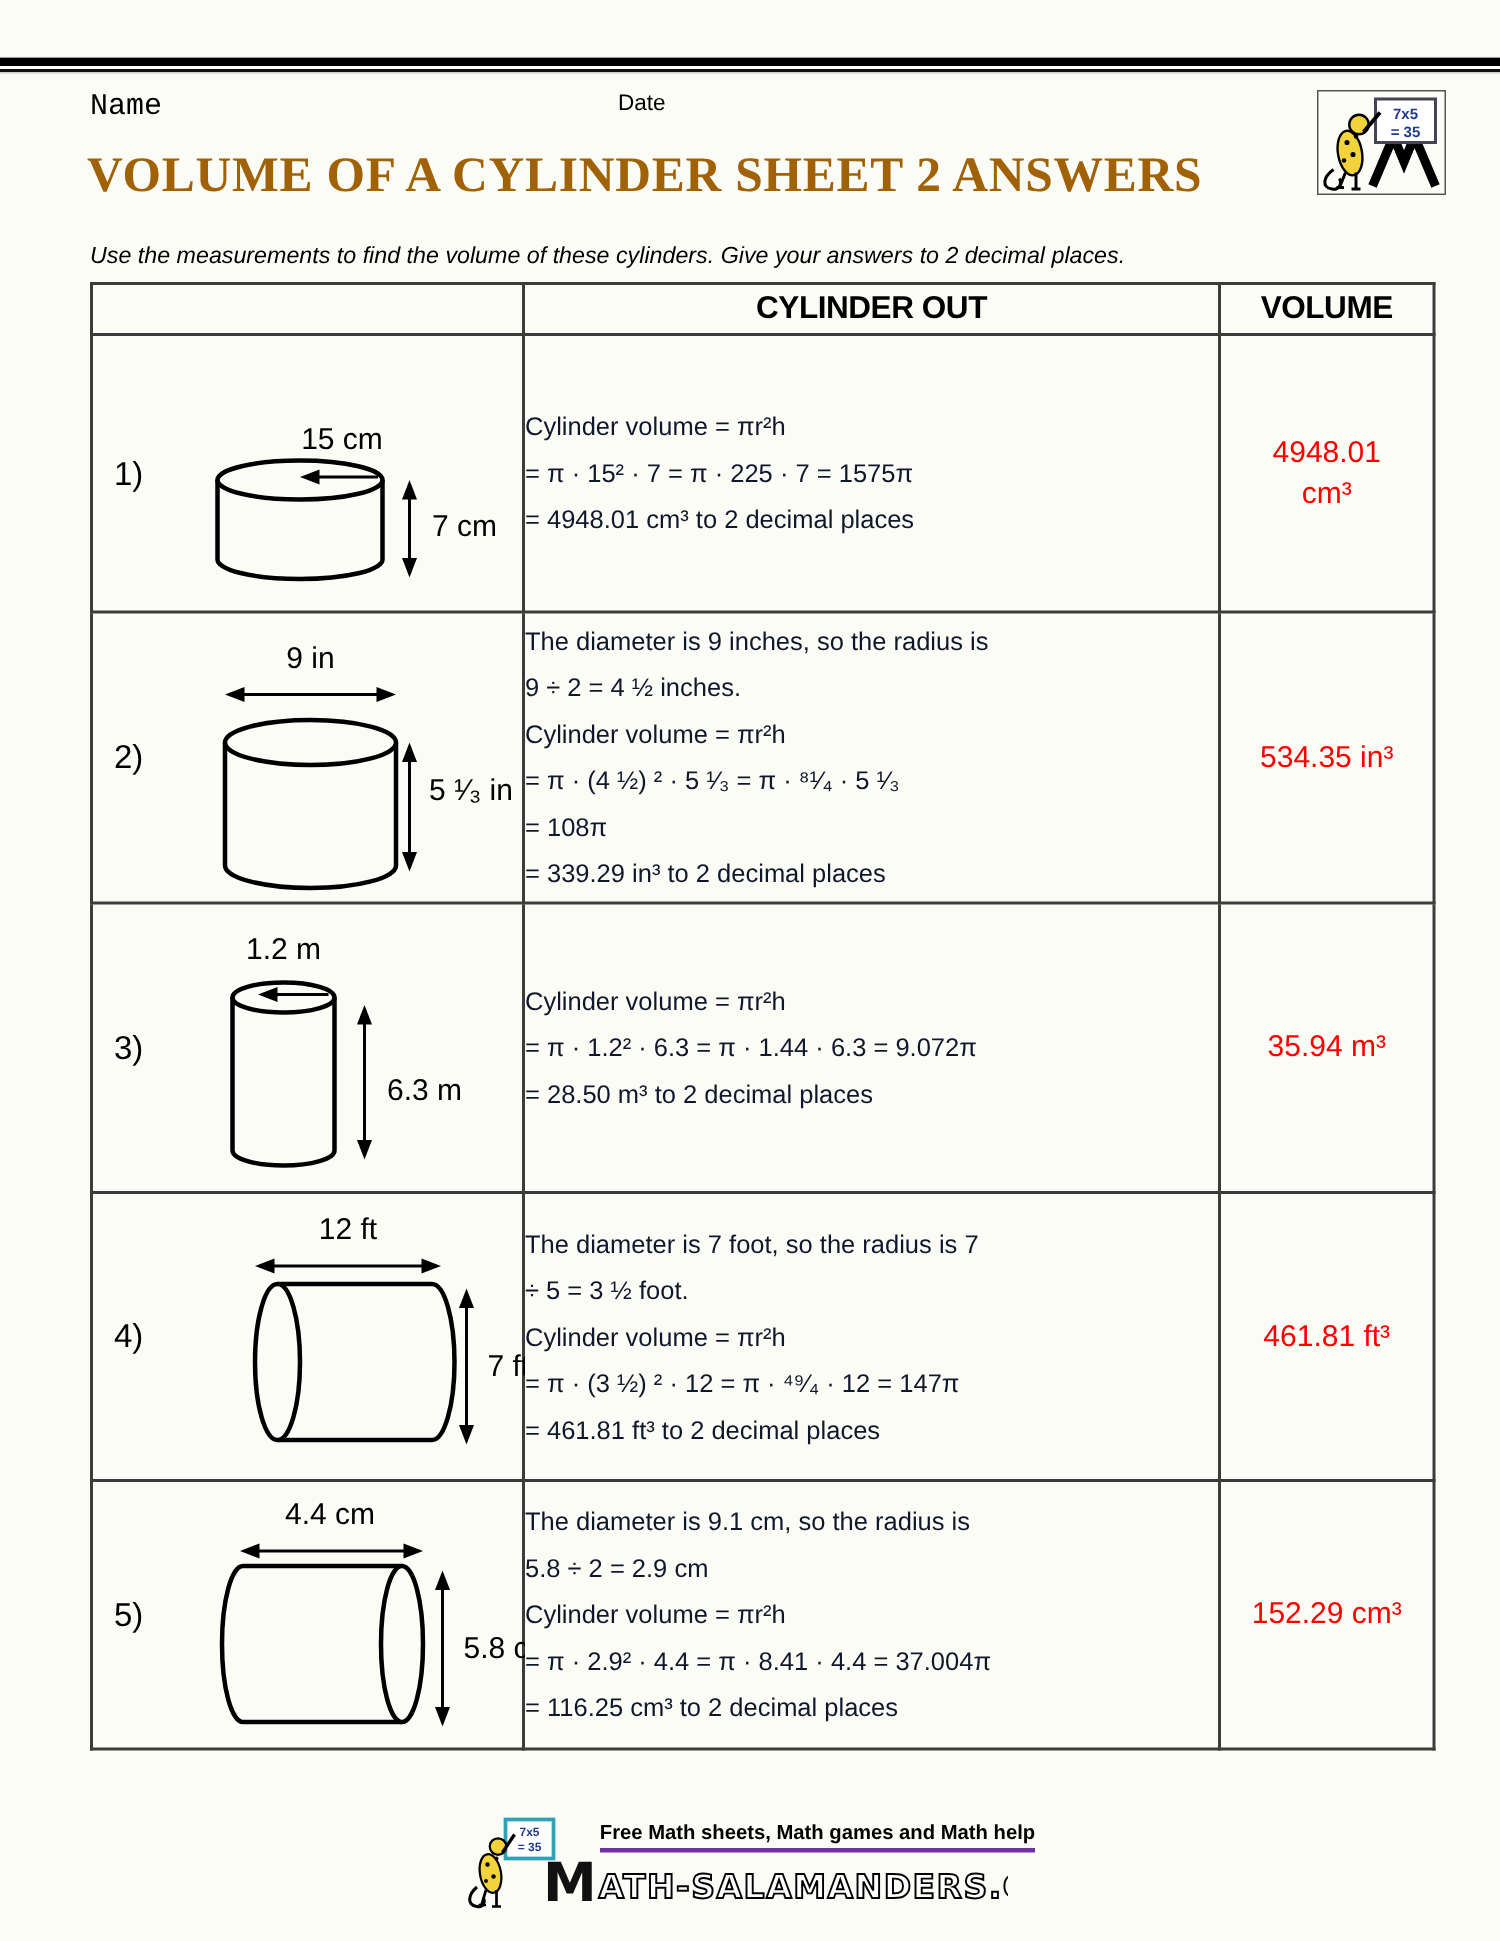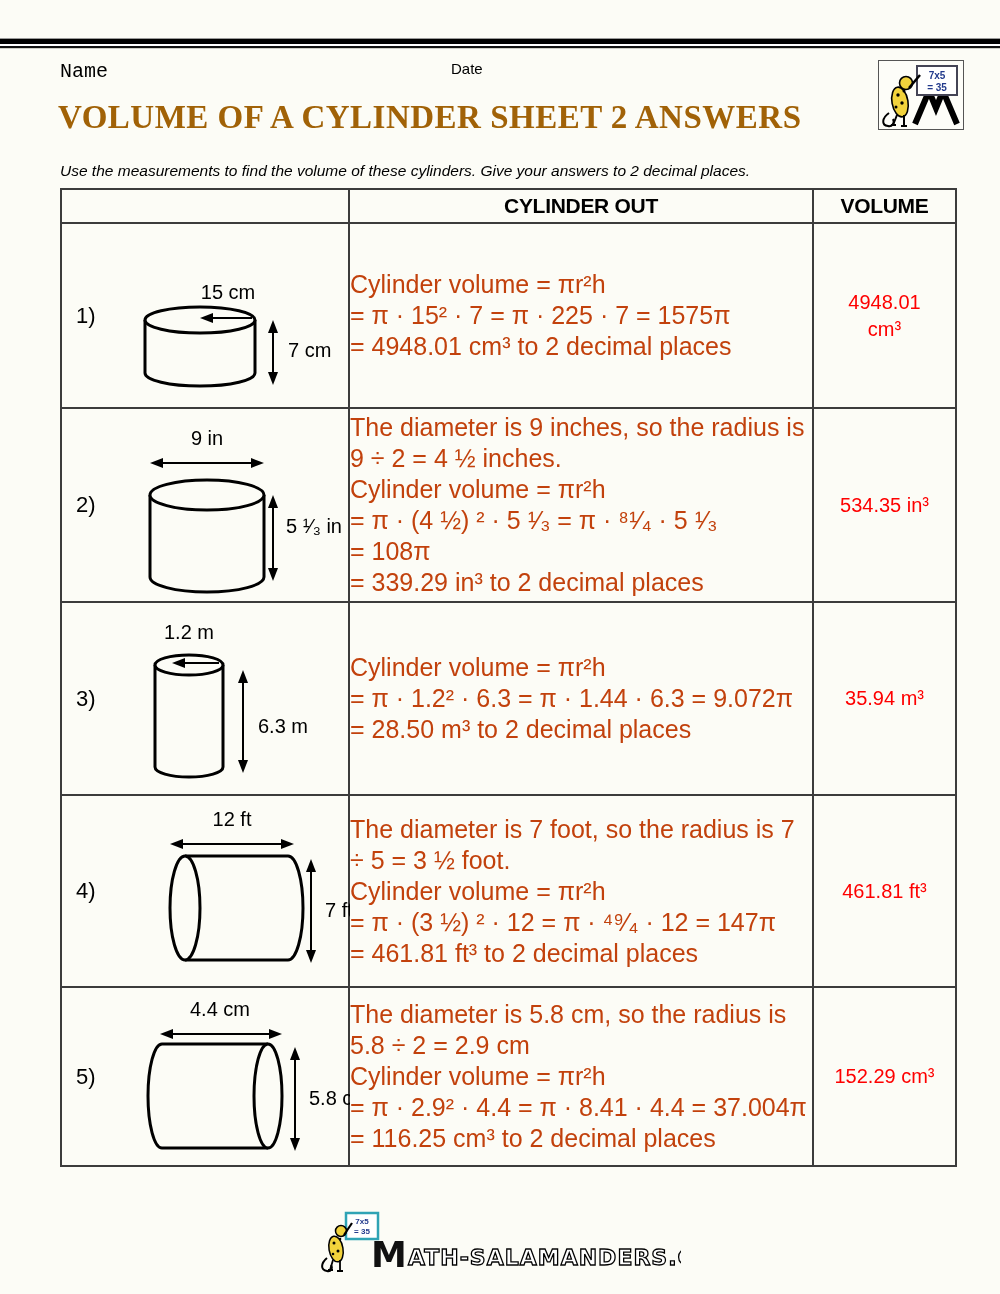--- a/index.html
+++ b/index.html
@@ -7,21 +7,21 @@
     width:1000px;height:1294px;position:relative;
     background:#fcfcf6;
     font-family:"Liberation Sans","DejaVu Sans",sans-serif;
     color:#000;overflow:hidden;
   }
   .topbar{
     position:absolute;left:0;top:38px;width:1000px;height:11px;
     background:linear-gradient(to bottom,#9a9a9a 0 1px,#000 1px 6px,#fff 6px 8px,#111 8px 10px,#cfcfc6 10px 11px);
   }
   .name-label{position:absolute;left:60px;top:60px;font-size:20px;font-family:Liberation Mono, monospace;}
-  .date-label{position:absolute;left:412px;top:60px;font-size:15px;margin-left:39px;}
+  .date-label{position:absolute;left:412px;top:60px;font-size:15px;}
   .corner-logo{
     position:absolute;left:878px;top:60px;width:86px;height:70px;
     border:1px solid #555;background:#fdfdf8;box-sizing:border-box;
   }
   .page-title{
     position:absolute;left:58px;top:99px;margin:0;
     font-family:"Liberation Serif","DejaVu Serif",serif;
     font-size:33px;font-weight:bold;letter-spacing:0.5px;
     color:#a16207;white-space:nowrap;
   }
@@ -37,21 +37,21 @@
   col.c1{width:288px;} col.c2{width:464px;} col.c3{width:143px;}
   th.hdr{height:32px;font-size:21px;font-weight:bold;letter-spacing:-0.3px;text-align:center;}
   td.diagram-cell{position:relative;}
   .qnum{position:absolute;left:14px;top:50%;transform:translateY(-50%);font-size:22px;}
   td.diagram-cell svg{display:block;}
   svg .shape{fill:#fcfcf6;stroke:#000;stroke-width:3;}
   svg .thin{stroke:#000;stroke-width:2;fill:none;}
   svg .tri{fill:#000;stroke:none;}
   svg text{font-family:"Liberation Sans","DejaVu Sans",sans-serif;font-size:20px;fill:#000;}
   td.working-cell{padding:4px 6px 4px 13px;}
-  .wline{color:#c2410c;font-size:25px;line-height:31px;}
+  .wline{color:#0f172a;font-size:17px;line-height:31px;}
   td.working-cell .stack{display:flex;flex-direction:column;justify-content:center;height:100%;}
   td.volume-cell{text-align:center;padding:0 16px;}
   .vline{color:#fe0000;font-size:20px;line-height:27px;}
   .footer{
     position:absolute;left:0;top:1204px;width:1000px;height:70px;
     display:flex;justify-content:center;align-items:flex-end;
   }
   .sal-logo{margin-right:-12px;position:relative;z-index:2;}
   .f-col{display:flex;flex-direction:column;}
   .f-tagline{
@@ -254,21 +254,21 @@
         <g>
           <line class="thin" x1="233" y1="69" x2="233" y2="153"></line>
           <polygon class="tri" points="233,59 228,72 238,72"></polygon>
           <polygon class="tri" points="233,163 228,150 238,150"></polygon>
         </g>
         <text x="247" y="117">5.8 cm</text>
       </svg>
     </td>
     <td class="working-cell">
       <div class="stack">
-        <div class="wline">The diameter is 5.8 cm, so the radius is</div>
+        <div class="wline">The diameter is 9.1 cm, so the radius is</div>
         <div class="wline">5.8 ÷ 2 = 2.9 cm</div>
         <div class="wline">Cylinder volume = πr²h</div>
         <div class="wline">= π · 2.9² · 4.4 = π · 8.41 · 4.4 = 37.004π</div>
         <div class="wline">= 116.25 cm³ to 2 decimal places</div>
       </div>
     </td>
     <td class="volume-cell">
       <div class="vline">152.29 cm³</div>
     </td>
   </tr>
@@ -284,18 +284,19 @@
     <ellipse cx="17" cy="39" rx="7" ry="13" fill="#f2d33c" stroke="#000" stroke-width="1.5" transform="rotate(-10 17 39)"></ellipse>
     <circle cx="22" cy="21" r="5.5" fill="#f2d33c" stroke="#000" stroke-width="1.5"></circle>
     <path d="M25,25 L33,13" stroke="#000" stroke-width="2.2" fill="none"></path>
     <path d="M14,50 L11,60 M21,50 L21,61 M9,60 L14,60 M18,61 L24,61" stroke="#000" stroke-width="1.8" fill="none"></path>
     <circle cx="15" cy="33" r="1.5" fill="#000"></circle>
       <circle cx="19" cy="41" r="1.5" fill="#000"></circle>
     <circle cx="14" cy="44" r="1.3" fill="#000"></circle>
       <circle cx="21" cy="29" r="1.3" fill="#000"></circle>
   </svg>
   <div class="f-col">
+    <div class="f-tagline">Free Math sheets, Math games and Math help</div>
     <svg class="site-svg" width="310" height="38" viewBox="0 0 310 38">
       <text class="site-m" x="0" y="31">M</text>
       <text class="site-rest" x="37" y="29">ATH-SALAMANDERS.COM</text>
     </svg>
   </div>
 </div>
 
 </body></html>

